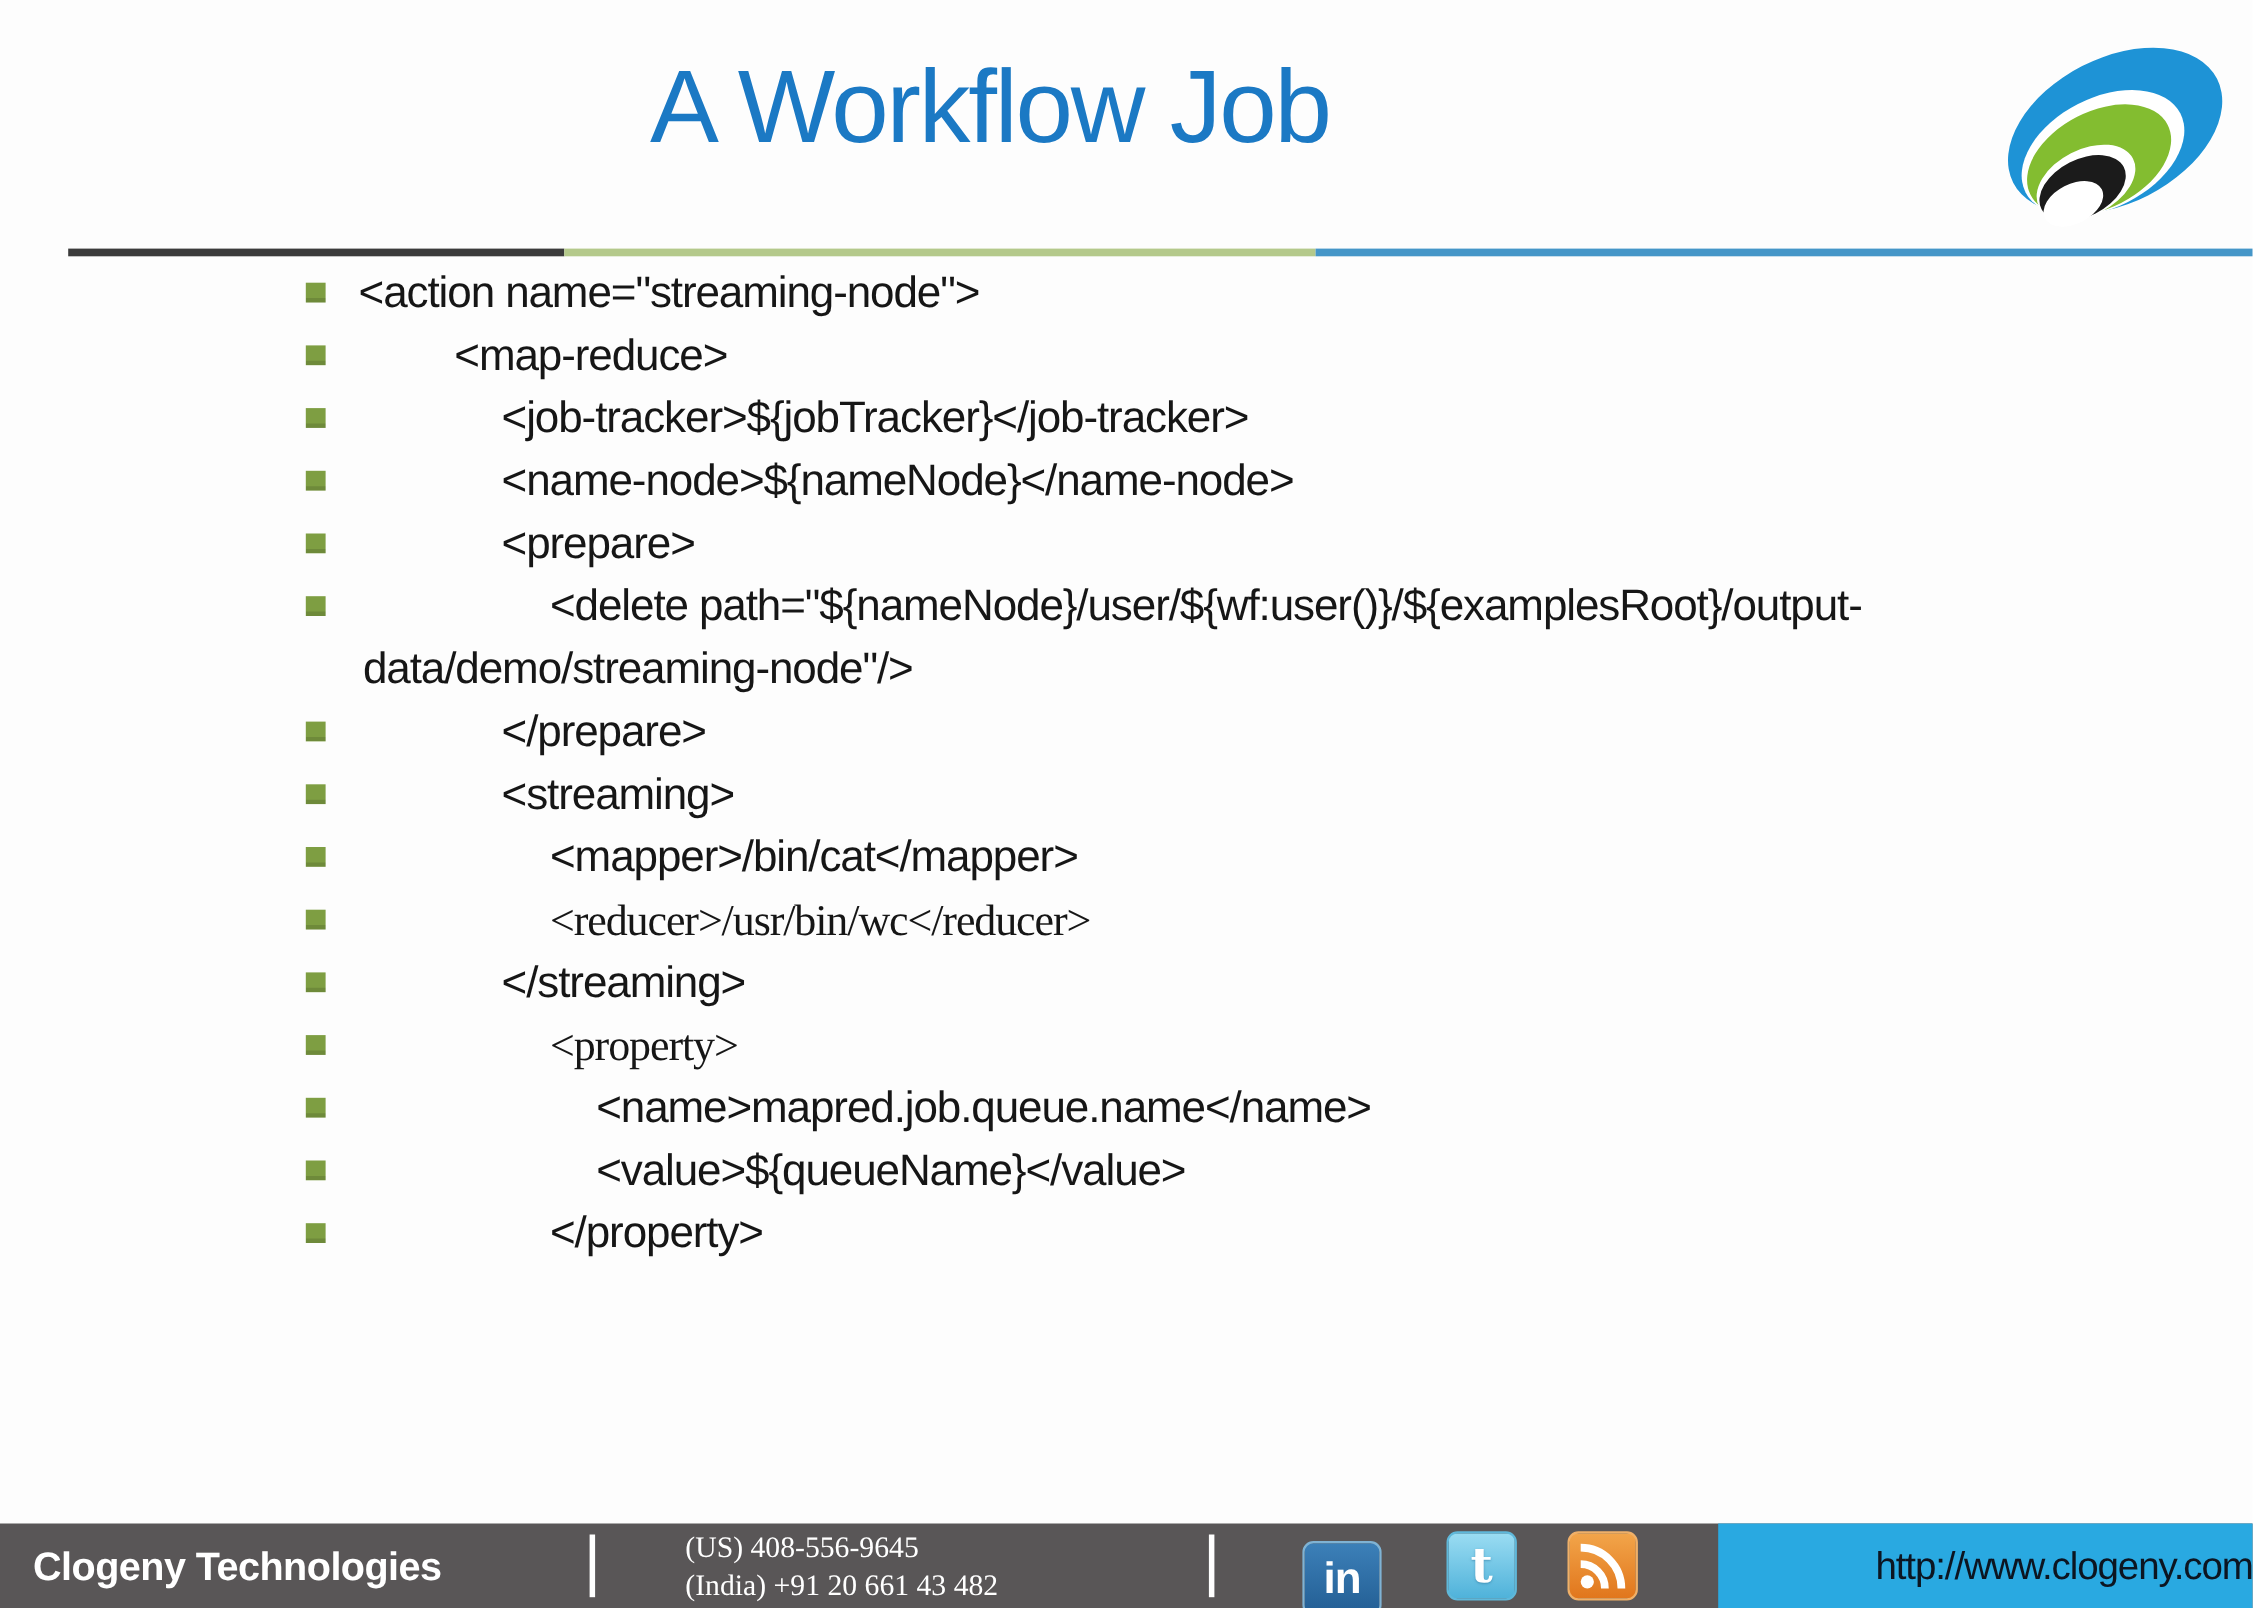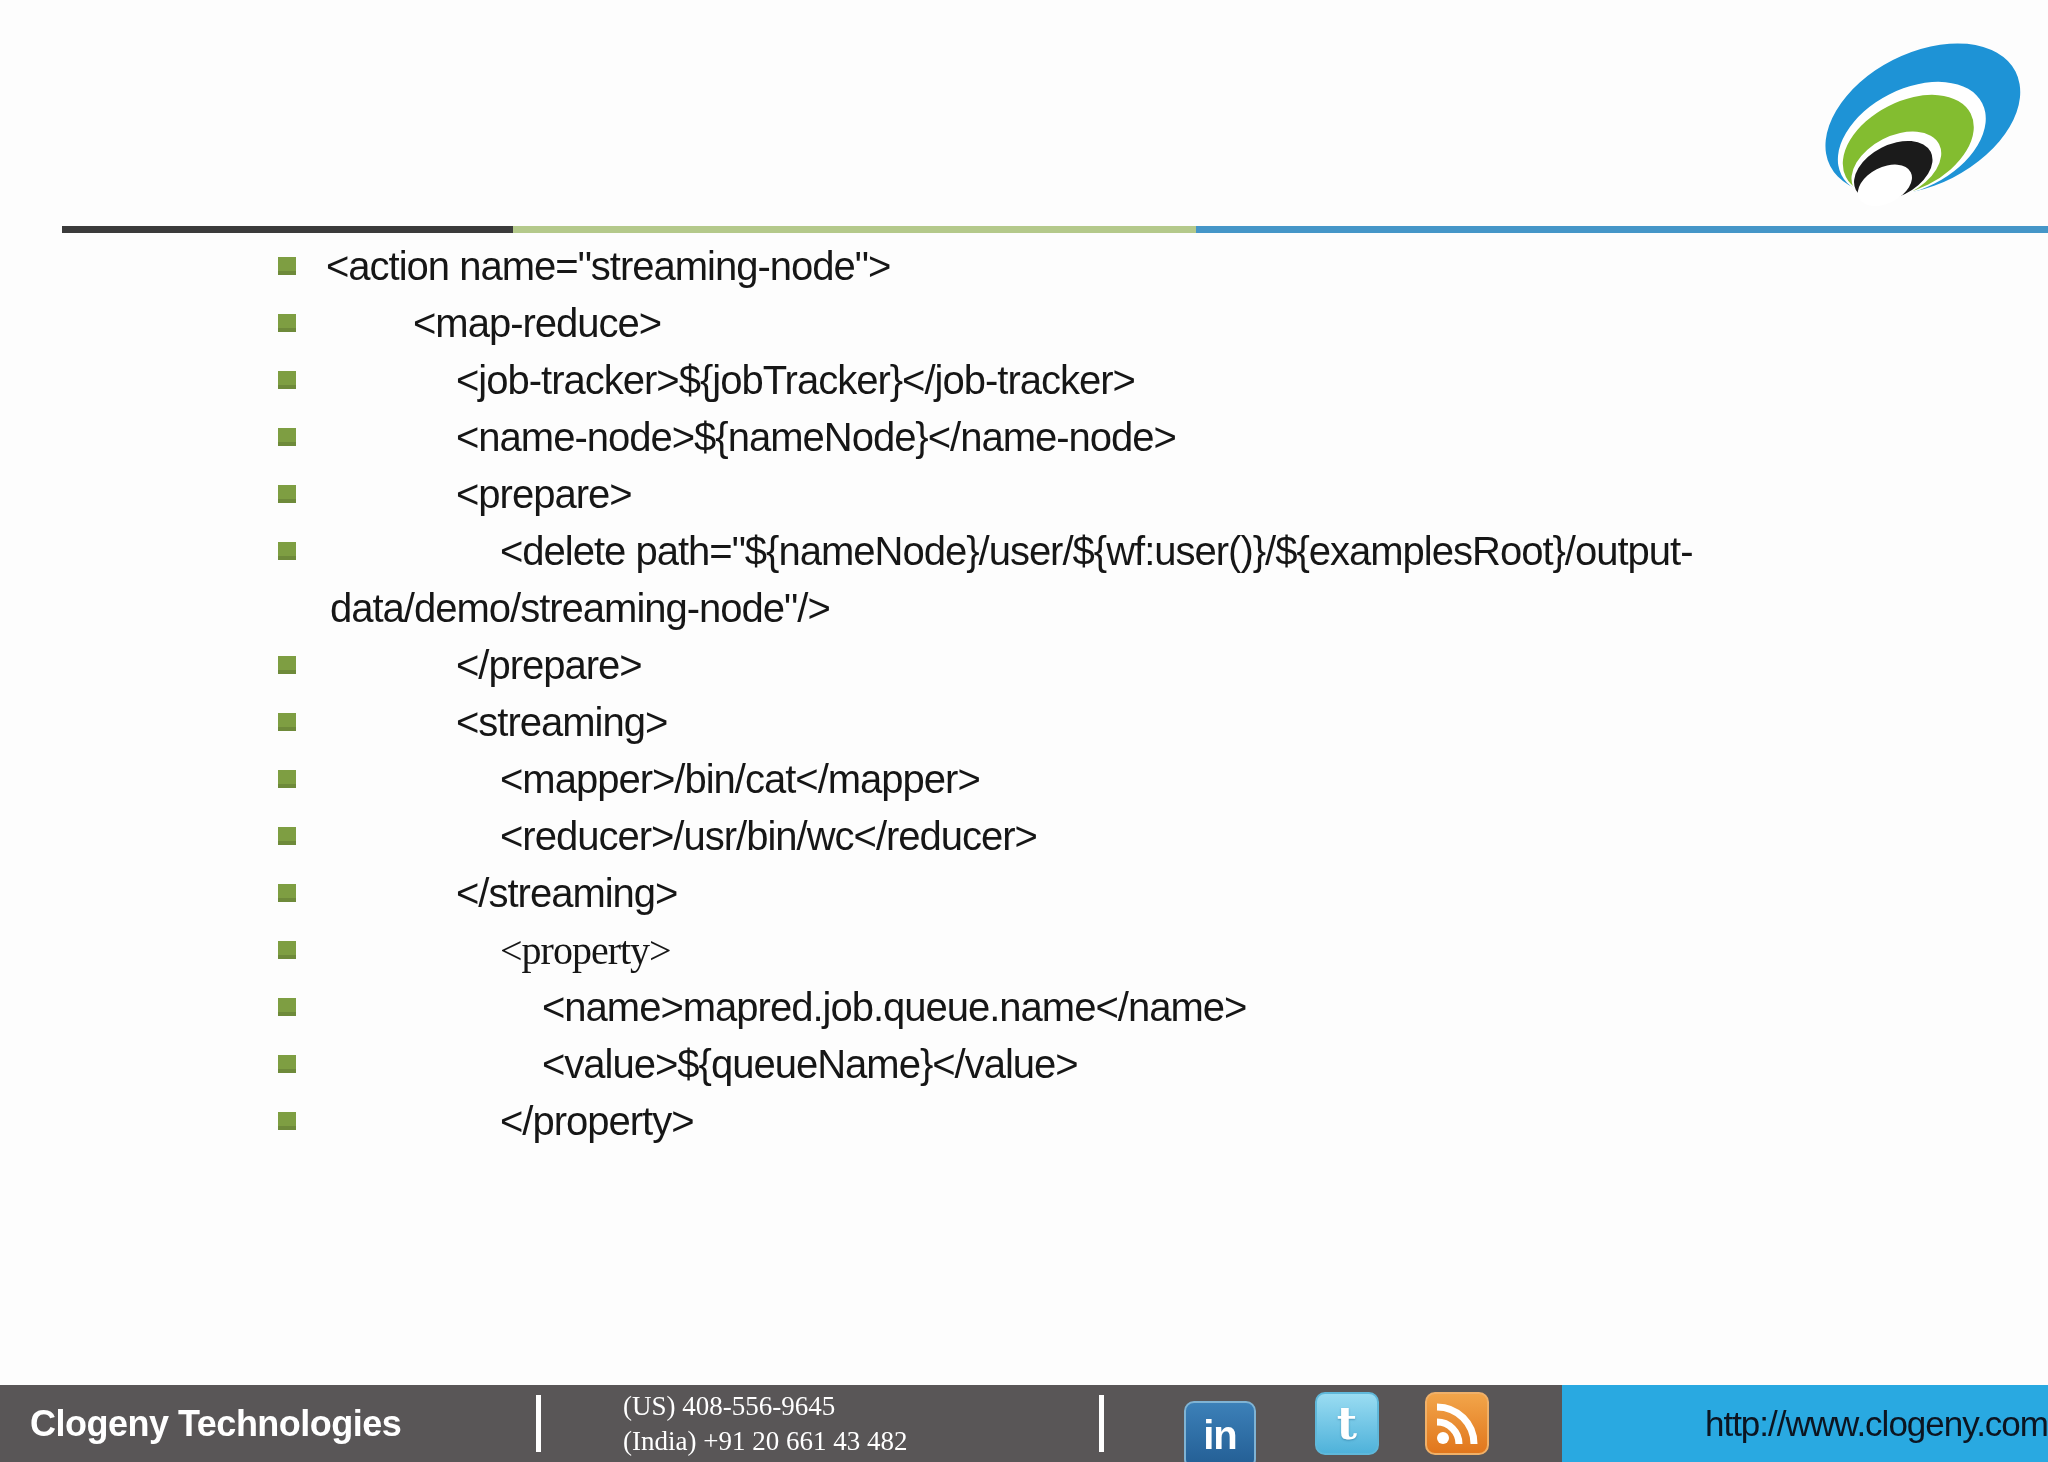--- a/index.html
+++ b/index.html
@@ -173,20 +173,21 @@
     font-size: 35px;
     font-weight: 400;
     letter-spacing: -1px;
   }
 </style>
 </head>
 <body>
 
 <div id="slide">
 
+  <div id="title">A Workflow Job</div>
 
   <div id="logo">
     <svg width="228" height="172" viewBox="0 0 228 172">
       <g transform="rotate(-27 114 86)">
         <ellipse cx="118" cy="80" rx="104" ry="66" fill="#1e93d6"></ellipse>
         <ellipse cx="99" cy="93" rx="79" ry="50" fill="#ffffff"></ellipse>
         <ellipse cx="93" cy="97" rx="70" ry="44" fill="#83bd30"></ellipse>
         <ellipse cx="73" cy="110" rx="48" ry="30" fill="#ffffff"></ellipse>
         <ellipse cx="68" cy="113" rx="42" ry="26" fill="#1b1b1b"></ellipse>
         <ellipse cx="54" cy="122" rx="29" ry="18" fill="#ffffff"></ellipse>
@@ -244,21 +245,21 @@
     <div class="code-line" style="text-indent: 130px;">
       <span class="bullet"></span>
       <span class="code-text">&lt;streaming&gt;</span>
     </div>
 
     <div class="code-line" style="text-indent: 174px;">
       <span class="bullet"></span>
       <span class="code-text">&lt;mapper&gt;/bin/cat&lt;/mapper&gt;</span>
     </div>
 
-    <div class="code-line" style="text-indent: 174px;">
+    <div class="code-line" style="text-indent: 174px; font-family: Liberation Serif, serif;">
       <span class="bullet"></span>
       <span class="code-text">&lt;reducer&gt;/usr/bin/wc&lt;/reducer&gt;</span>
     </div>
 
     <div class="code-line" style="text-indent: 130px;">
       <span class="bullet"></span>
       <span class="code-text">&lt;/streaming&gt;</span>
     </div>
 
 

